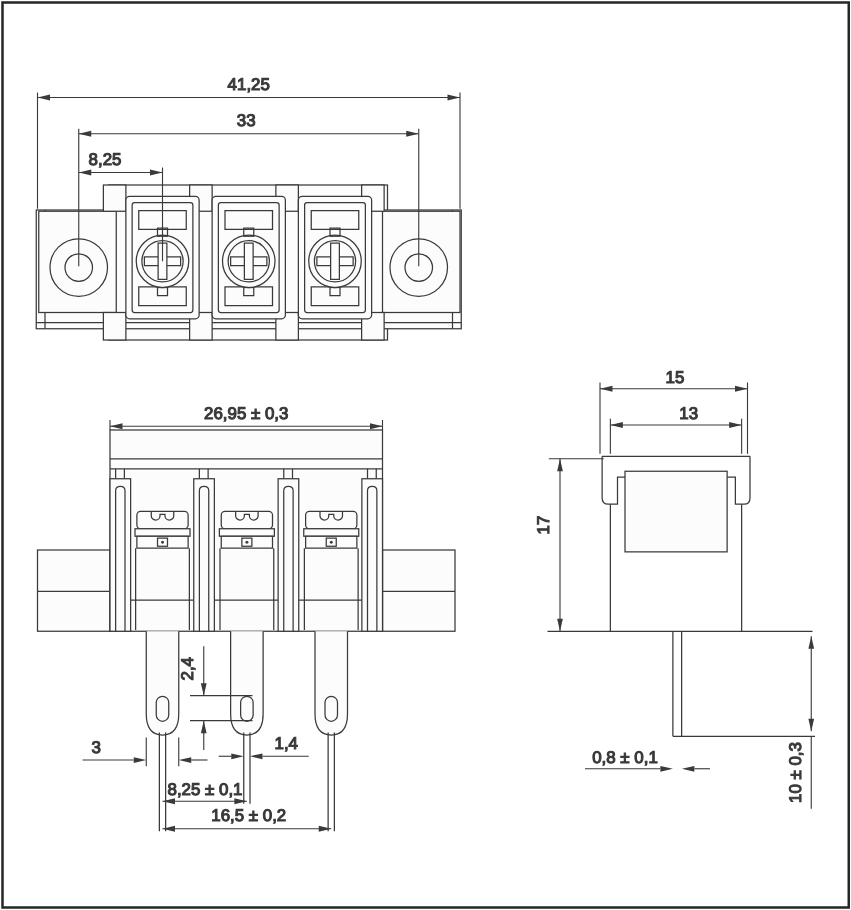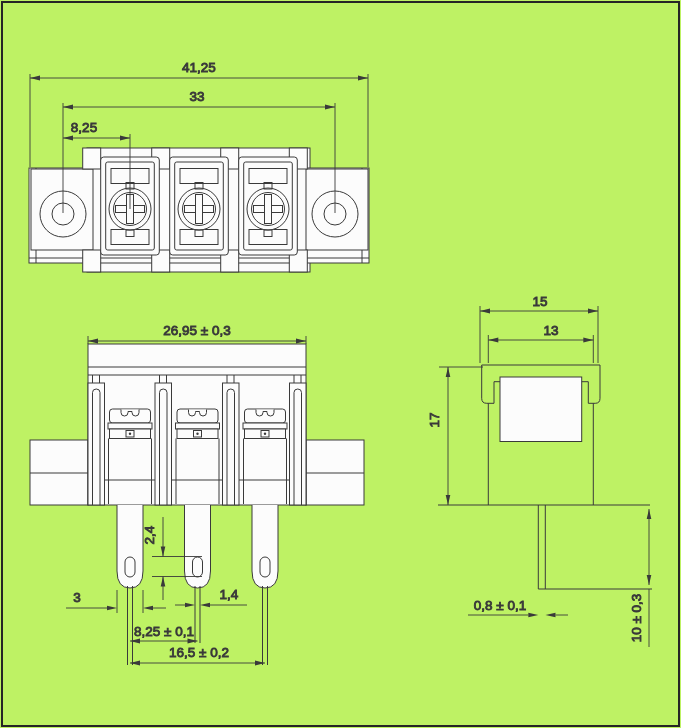--- a/index.html
+++ b/index.html
@@ -1,16 +1,16 @@
 <!DOCTYPE html>
 <html><head>
 <meta charset="utf-8">
 <style>
   html,body{margin:0;padding:0;background:#e8e8e8;}
-  .page{width:681px;height:728px;background:#bef264;position:relative;margin:0 auto;
+  .page{width:681px;height:728px;background:#ffffff;position:relative;margin:0 auto;
         font-family:"Liberation Sans", sans-serif;}
   svg{display:block;}
   .ln{stroke:#3a3a3a;stroke-width:1;fill:none;}
   .lnw{stroke:#3a3a3a;stroke-width:1;fill:#fcfcfc;}
   .dim{stroke:#3a3a3a;stroke-width:0.9;fill:none;}
   .arr{fill:#3a3a3a;stroke:none;}
   text{fill:#383838;font-size:13.5px;font-family:"Liberation Sans",sans-serif;}
   .frame{fill:none;stroke:#262626;stroke-width:2;}
 </style>
 </head>

